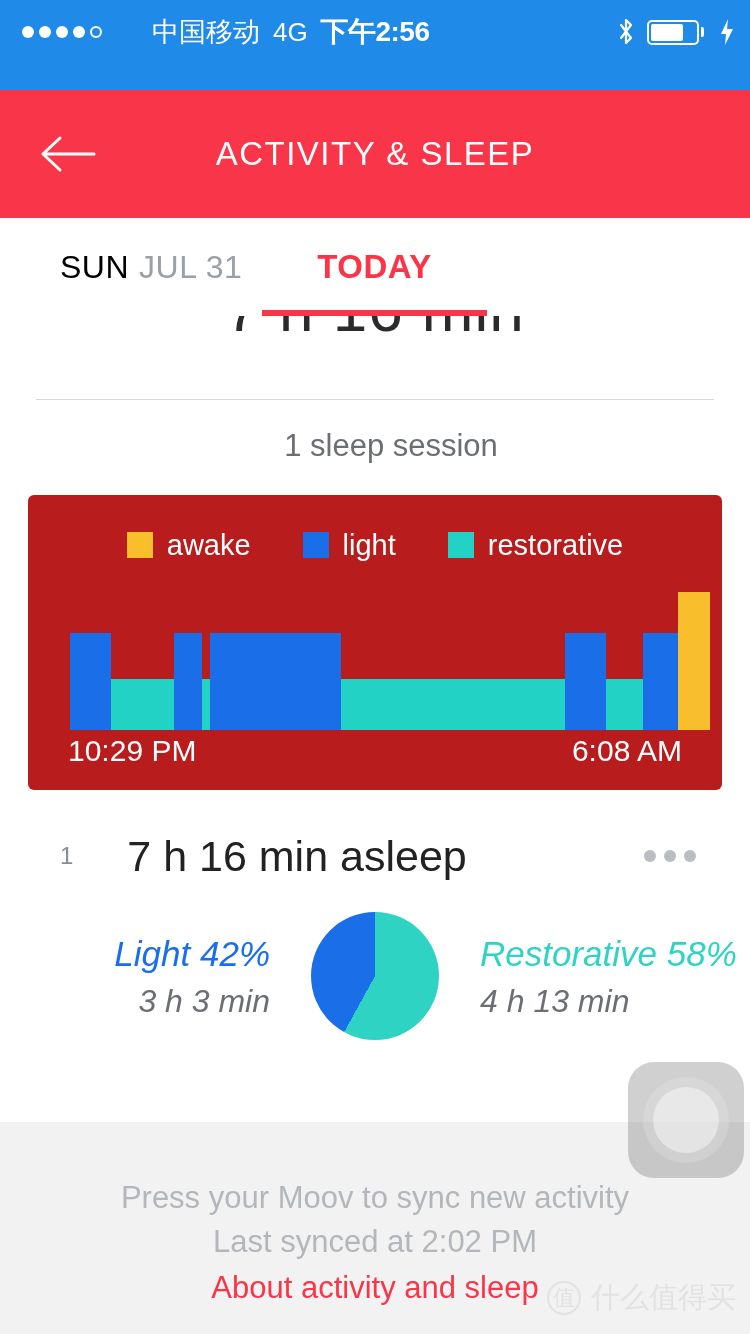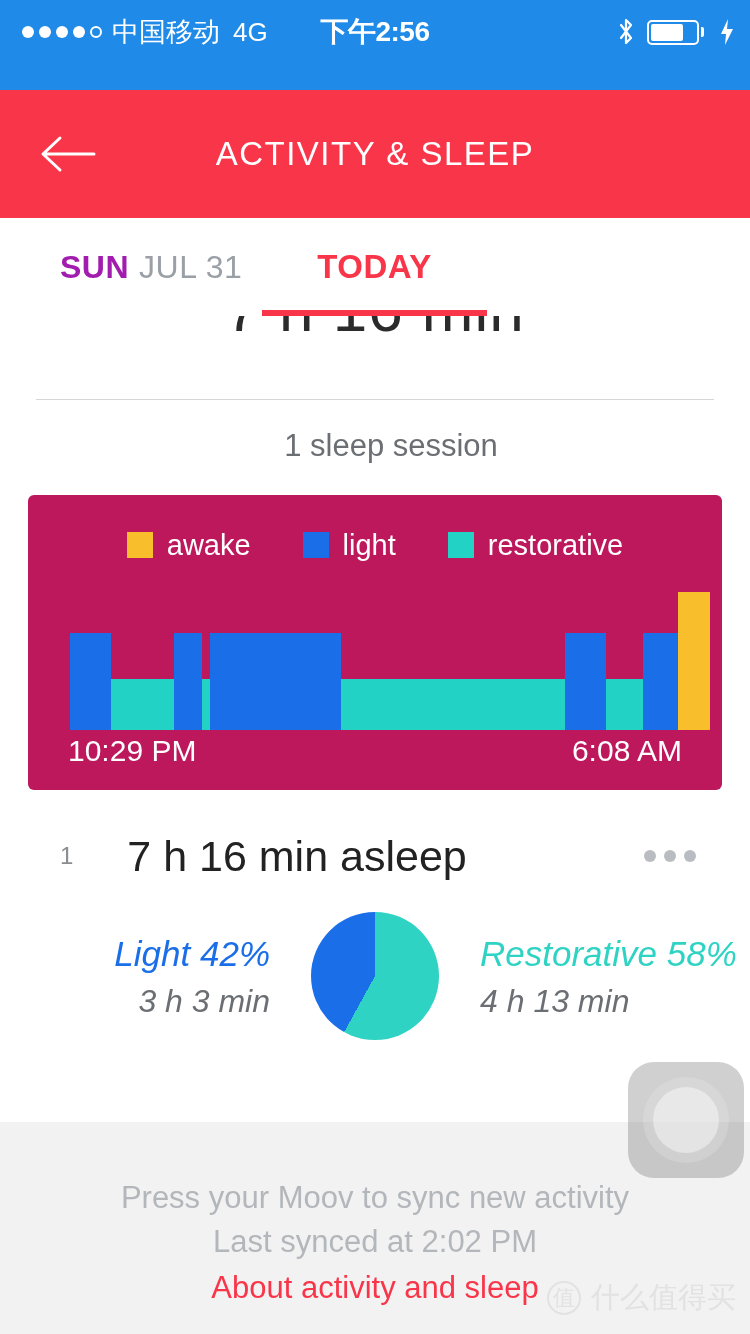--- a/index.html
+++ b/index.html
@@ -18,21 +18,21 @@
     background: #1f8ae8;
     color: #ffffff;
   }
   .sb-left {
     position: absolute; left: 22px; top: 14px;
     display: flex; align-items: center; height: 36px;
   }
   .sig-dots { display: flex; align-items: center; gap: 5px; margin-right: 10px; }
   .dot { width: 12px; height: 12px; border-radius: 50%; background: #ffffff; }
   .dot.hollow { background: transparent; border: 2px solid #ffffff; width: 12px; height: 12px; }
-  .carrier { font-size: 27px; letter-spacing: 0px; line-height: 36px; }
+  .carrier { font-size: 27px; letter-spacing: 0px; line-height: 36px; margin-left: 40px; }
   .net { font-size: 26px; margin-left: 13px; line-height: 36px; }
   .sb-time {
     position: absolute; left: 0; top: 14px; width: 750px;
     text-align: center; font-size: 28px; font-weight: bold; line-height: 36px;
     letter-spacing: -0.5px;
   }
   .sb-right {
     position: absolute; right: 16px; top: 14px;
     display: flex; align-items: center; height: 36px; gap: 12px;
   }
@@ -65,21 +65,21 @@
   
   .tabs {
     position: absolute; top: 218px; left: 0; width: 750px; height: 98px;
     background: #ffffff;
   }
   .tab {
     position: absolute; top: 0; height: 98px;
     display: flex; align-items: center; cursor: pointer;
   }
   .tab-prev { left: 60px; font-size: 32px; letter-spacing: 0.5px; }
-  .tab-prev .strong { color: #a21caf; font-weight: bold; }
+  .tab-prev .strong { color: #000000; font-weight: normal; }
   .tab-prev .light { color: #9aa0a6; font-weight: normal; margin-left: 10px; }
   .tab-today {
     left: 262px; width: 225px; justify-content: center;
     color: #f93549; font-size: 33px; font-weight: bold; letter-spacing: 0.5px;
   }
   .tab-underline {
     position: absolute; left: 262px; bottom: 0;
     width: 225px; height: 6px; background: #f93549;
   }
 
@@ -101,21 +101,21 @@
   
   .session-count {
     position: absolute; left: 0; top: 428px; width: 750px;
     text-align: center; font-size: 31px; color: #6b6f73; margin-left: 16px;
   }
 
   
   .hypno-card {
     position: absolute; left: 28px; top: 495px;
     width: 694px; height: 295px;
-    background: #be185d; border-radius: 6px; overflow: hidden;
+    background: #b91c1c; border-radius: 6px; overflow: hidden;
   }
   .legend {
     position: absolute; left: 0; top: 30px; width: 694px; height: 40px;
     display: flex; align-items: center; justify-content: center; gap: 52px;
   }
   .legend-item { display: flex; align-items: center; gap: 14px; }
   .legend-swatch { width: 26px; height: 26px; }
   .legend-label { color: #ffffff; font-size: 29px; }
 
   .chart-area {

